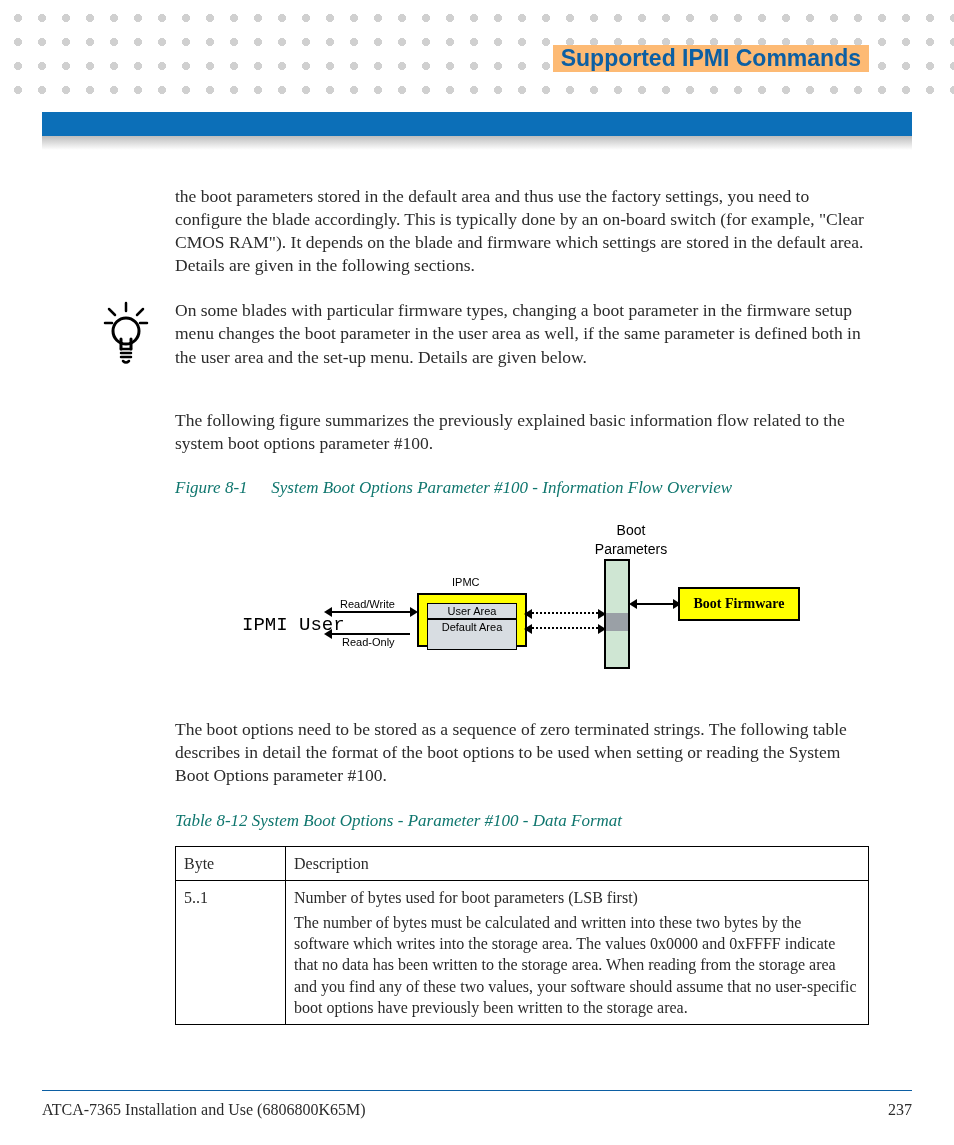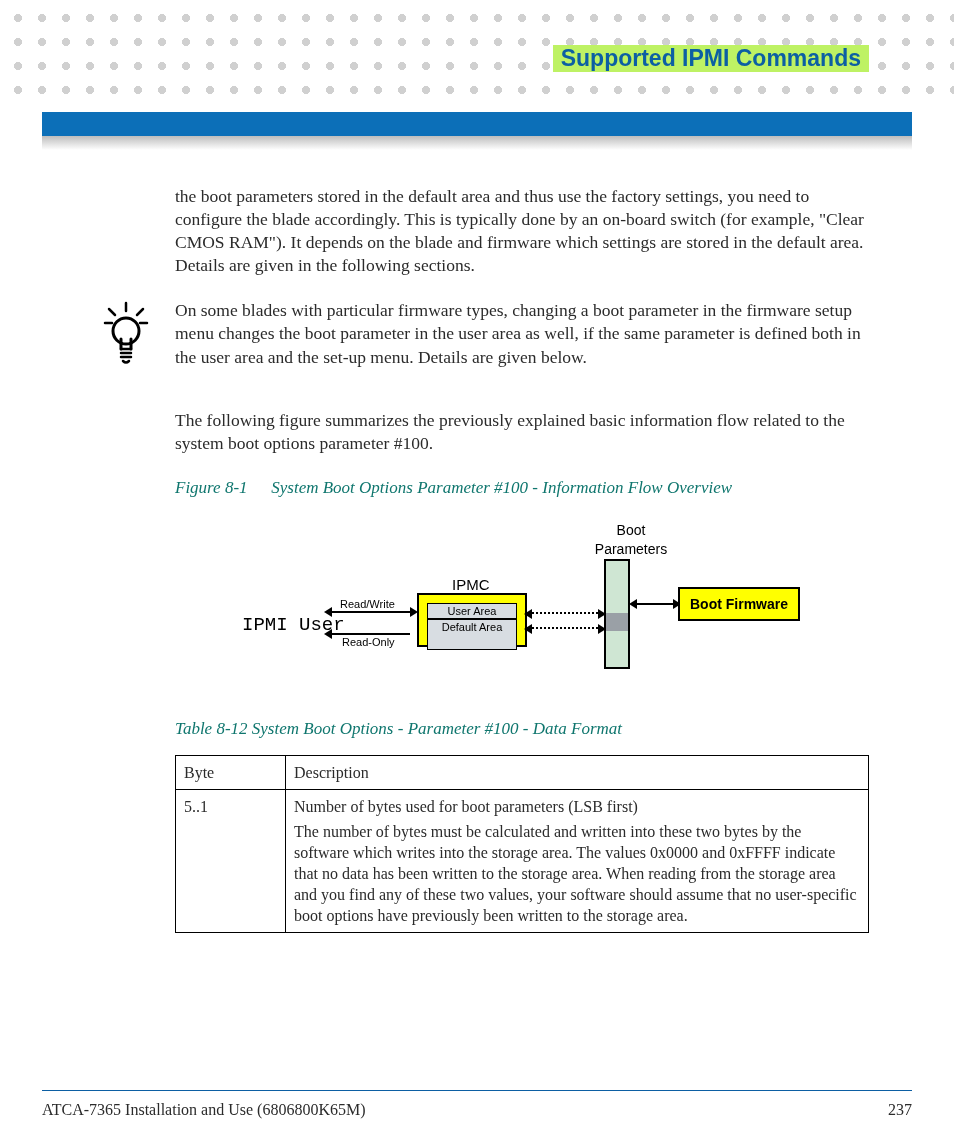--- a/index.html
+++ b/index.html
@@ -21,21 +21,21 @@
     z-index: 0;
   }
   .header-title {
     position: absolute;
     top: 45px;
     right: 85px;
     font-family: Arial, Helvetica, sans-serif;
     font-weight: bold;
     font-size: 23px;
     color: #0c5fa3;
-    background: #bef264;
+    background: #fdba74;
     padding: 0 8px;
     z-index: 2;
   }
   .blue-bar {
     position: absolute;
     top: 112px;
     left: 42px; right: 42px;
     height: 24px;
     background: #0c6fb8;
     z-index: 2;
@@ -77,21 +77,21 @@
   .figure-box {
     width: 560px;
     height: 175px;
     margin: 0 auto 30px auto;
     position: relative;
   }
   .fb-text { position: absolute; font-family: Arial, sans-serif; font-size: 13px; color: #000; }
   .ipmc-box { position: absolute; border: 2px solid #000; background: #ffff00; }
   .inner-box { position: absolute; border: 1px solid #000; background: #d8dde2; font-family: Arial,sans-serif; font-size:11px; color:#000; text-align:center; }
   .bp-box { position: absolute; border: 2px solid #000; }
-  .bf-box { position: absolute; border: 2px solid #000; background: #ffff00; font-family: Liberation Sans, sans-serif; font-size:14px; font-weight:bold; color:#000; text-align:center; padding-top:6px; }
+  .bf-box { position: absolute; border: 2px solid #000; background: #ffff00; font-family: Liberation Serif, serif; font-size:14px; font-weight:bold; color:#000; text-align:center; padding-top:6px; }
   .arrow { position: absolute; height: 2px; background: #000; }
   .arrow .head-l, .arrow .head-r {
     position: absolute; width:0; height:0; border-style: solid;
   }
   .arrow .head-l { left:-8px; top:-4px; border-width: 5px 8px 5px 0; border-color: transparent #000 transparent transparent; }
   .arrow .head-r { right:-8px; top:-4px; border-width: 5px 0 5px 8px; border-color: transparent transparent transparent #000; }
   .dashed-arrow { position:absolute; height:0; border-top: 2px dotted #000; }
   .dashed-arrow .dh-l { position:absolute; left:-8px; top:-5px; width:0;height:0;border-width:5px 8px 5px 0;border-style:solid;border-color:transparent #000 transparent transparent; }
   .dashed-arrow .dh-r { position:absolute; right:-8px; top:-5px; width:0;height:0;border-width:5px 0 5px 8px;border-style:solid;border-color:transparent transparent transparent #000; }
   table.data-table {
@@ -162,21 +162,21 @@
     <div class="fb-text" style="left:98px; top:84px; font-size:11px;">Read/Write</div>
     <div class="fb-text" style="left:100px; top:122px; font-size:11px;">Read-Only</div>
     <div class="arrow" style="left:90px; top:98px; width:78px;">
         <span class="head-l"></span>
         <span class="head-r"></span>
       </div>
     <div class="arrow" style="left:90px; top:120px; width:78px;">
         <span class="head-l"></span>
       </div>
 
-    <div class="fb-text" style="left:210px; top:62px; font-size:15px;text-align:center;">IPMC</div>
+    <div class="fb-text" style="left:210px; top:62px; font-size:11px;text-align:center;">IPMC</div>
     <div class="ipmc-box" style="left:175px; top:80px; width:110px; height:54px;"></div>
     <div class="inner-box" style="left:185px; top:90px; width:90px; height:16px; line-height:14px;">User Area</div>
     <div class="inner-box" style="left:185px; top:106px; width:90px; height:31px; line-height:14px;">Default Area</div>
 
     <div class="dashed-arrow" style="left:290px; top:99px; width:66px;">
         <span class="dh-l"></span>
         <span class="dh-r"></span>
       </div>
     <div class="dashed-arrow" style="left:290px; top:114px; width:66px;">
         <span class="dh-l"></span>
@@ -188,20 +188,21 @@
     <div class="bp-box" style="left:362px; top:46px; width:26px; height:110px; background:#cfe6d3;"></div>
     <div style="position:absolute; left:362px; top:100px; width:26px; height:18px; background:#9aa0a6; border-left:2px solid #000; border-right:2px solid #000;"></div>
 
     <div class="arrow" style="left:395px; top:90px; width:36px;">
         <span class="head-l"></span>
         <span class="head-r"></span>
       </div>
     <div class="bf-box" style="left:436px; top:74px; width:122px; height:34px;">Boot Firmware</div>
   </div>
 
+  <p class="para">The boot options need to be stored as a sequence of zero terminated strings. The following table describes in detail the format of the boot options to be used when setting or reading the System Boot Options parameter #100.</p>
 
   <p class="table-caption">Table 8-12 System Boot Options - Parameter #100 - Data Format</p>
 
   <table class="data-table">
     <tbody>
         <tr>
       <th style="width:110px;">Byte</th>
       <th>Description</th>
     </tr>
     <tr>

